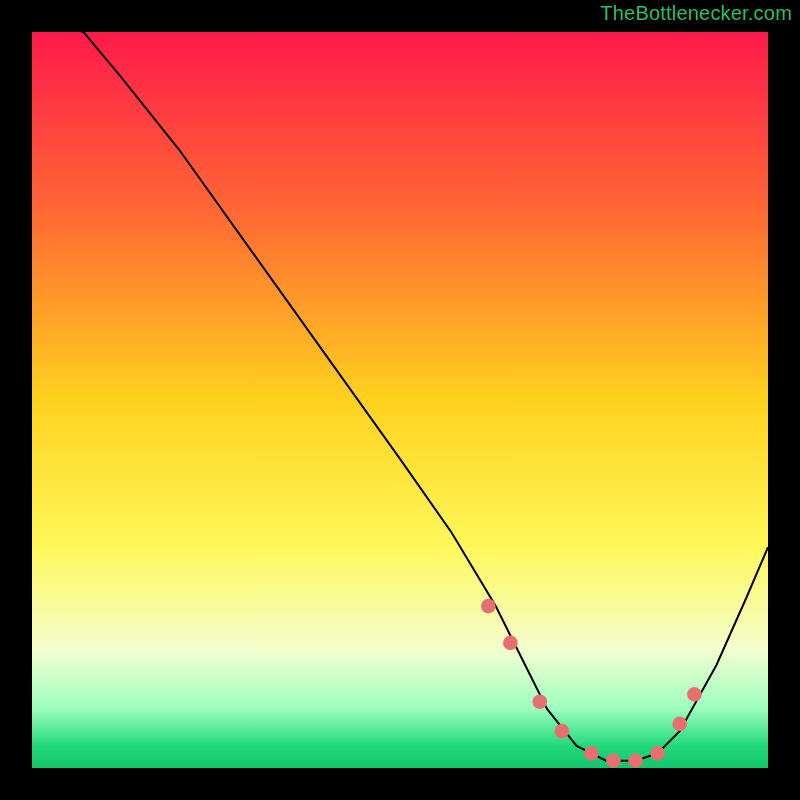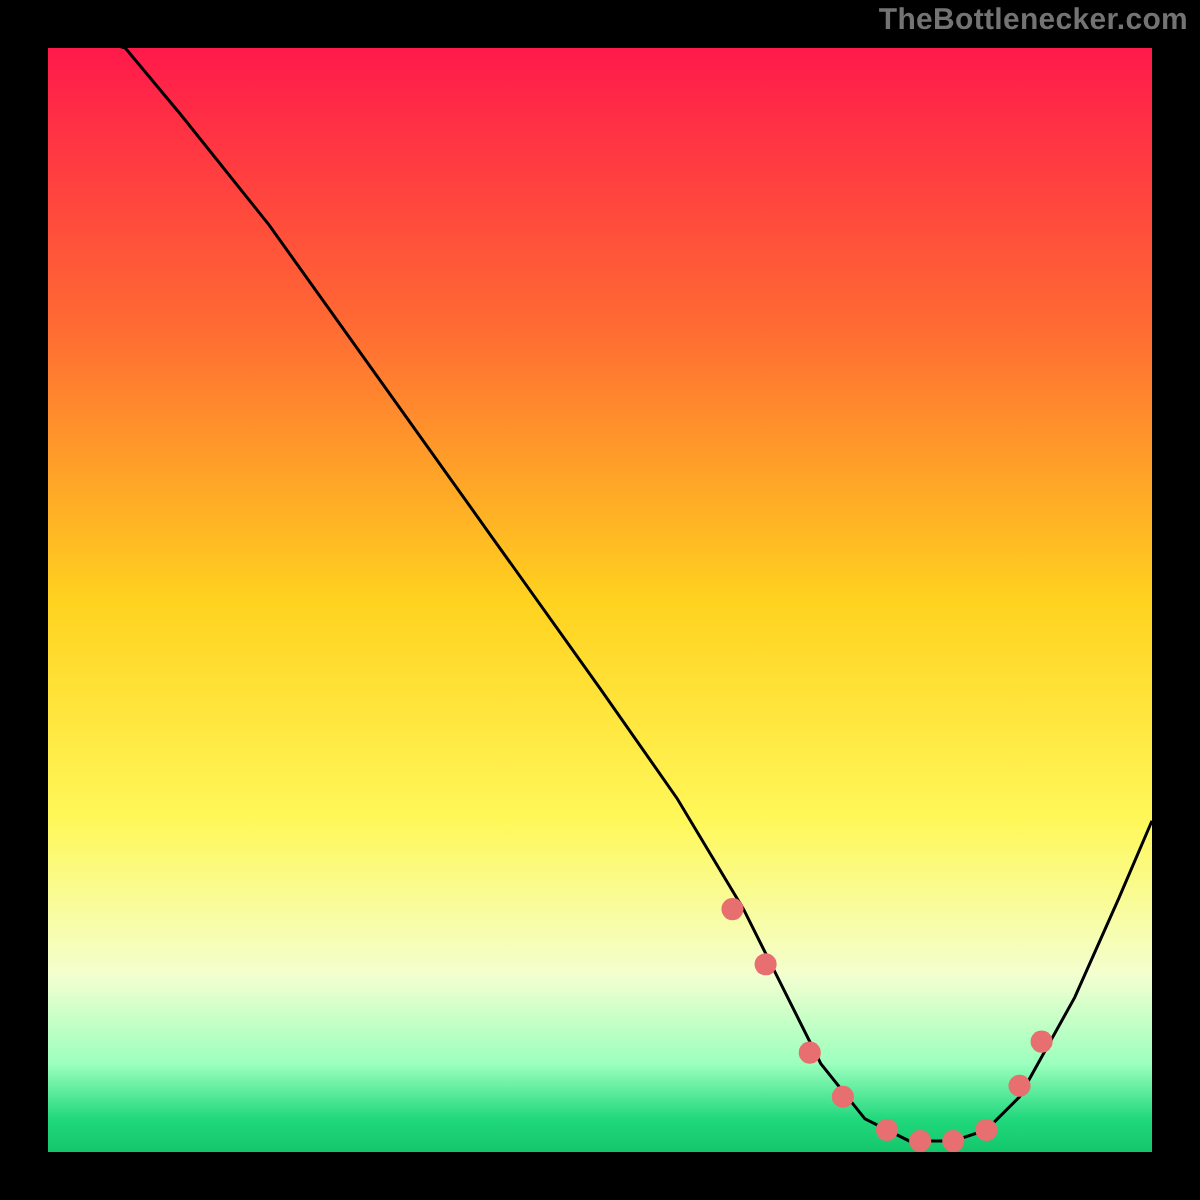--- a/index.html
+++ b/index.html
@@ -15,22 +15,22 @@
     position: relative;
     width: 800px;
     height: 800px;
     background: #000;
   }
   .attribution {
     position: absolute;
     top: 2px;
     right: 8px;
     font-size: 20px;
-    font-weight: 700;
-    color: #737373;
+    font-weight: 400;
+    color: #22c55e;
     letter-spacing: 0.2px;
     z-index: 10;
   }
   svg.chart {
     position: absolute;
     left: 32px;
     top: 32px;
     width: 736px;
     height: 736px;
     display: block;

